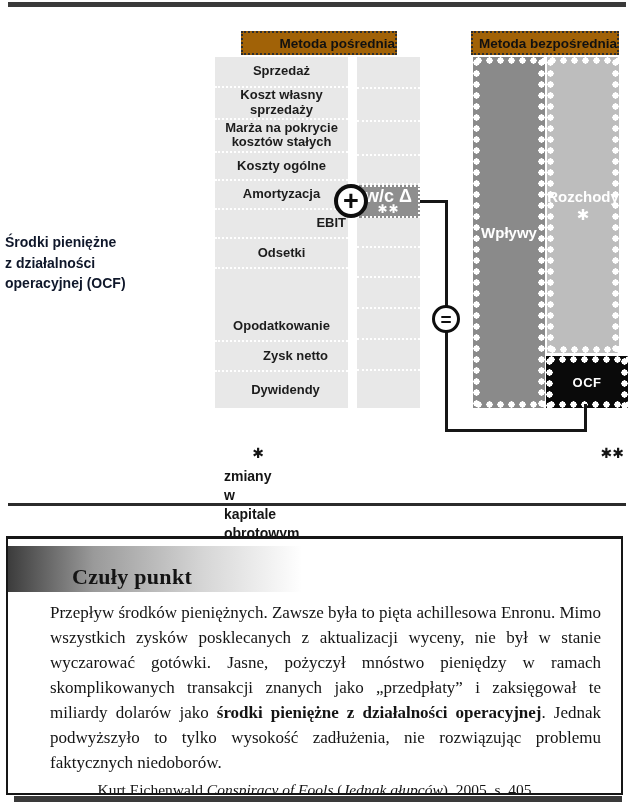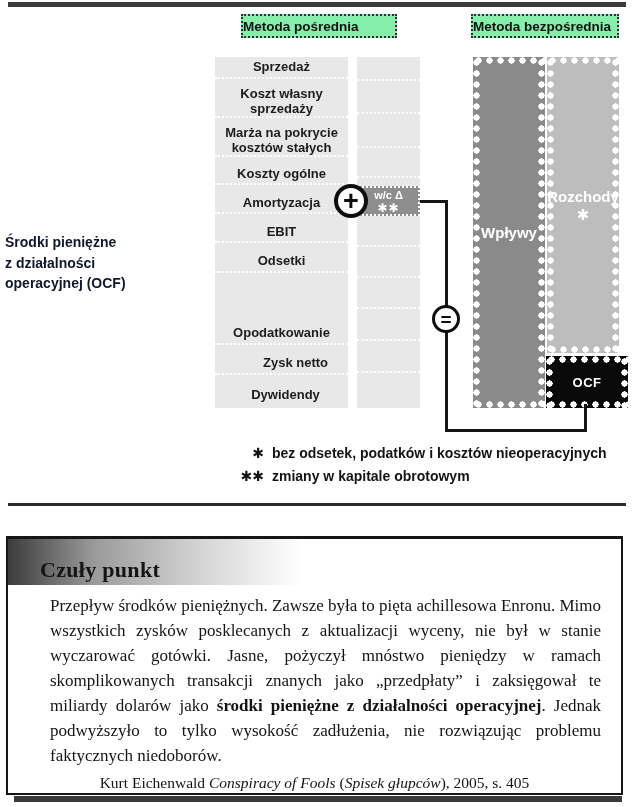--- a/index.html
+++ b/index.html
@@ -7,38 +7,38 @@
     position:relative;width:634px;height:807px;background:#fff;overflow:hidden;
     font-family:"Liberation Sans","DejaVu Sans",sans-serif;
   }
   .bar{position:absolute;background:var(--c-rule-dark,#3a3a3a);}
   
   .caption{
     position:absolute;left:5px;top:232px;width:190px;
     font-weight:bold;font-size:14px;line-height:20.5px;color:#0f172a;
   }
   .mhdr{
-    position:absolute;box-sizing:border-box;height:24px;top:14px;
-    border:2px dotted #2e2e2e;background:#86efac;
-    display:flex;align-items:center;justify-content:flex-start;
+    position:absolute;box-sizing:border-box;height:24px;top:31px;
+    border:2px dotted #2e2e2e;background:#a16207;
+    display:flex;align-items:center;justify-content:flex-end;
     font-weight:bold;font-size:13.5px;color:#111;white-space:nowrap;
   }
   .listcol{
     position:absolute;top:57px;height:351px;background:var(--c-row-bg,#e8e8e8);
-    display:flex;flex-direction:column;box-sizing:border-box;gap:8px;
+    display:flex;flex-direction:column;box-sizing:border-box;
   }
   .r{
     box-sizing:border-box;display:flex;flex-direction:column;align-items:center;justify-content:center;
     text-align:center;border-bottom:2px dotted #fff;
     font-weight:bold;font-size:13px;line-height:14.5px;color:#1c1c1c;padding:0 2px;
   }
   .r:last-child{border-bottom:none;margin-left:8px;}
   .r.hl{background:var(--c-ebitda-bg,#aeaeae);border:2px dotted #fff;color:#f3f3f3;}
   .r.wc{background:var(--c-wc-box-bg,#8e8e8e);border:2px dotted #fff;color:#fff;}
-  .wc-l1{font-size:11px;line-height:14px;}
+  .wc-l1{font-size:18px;line-height:14px;}
   .wc-l2{font-size:12px;line-height:12px;letter-spacing:1px;}
   .ln{position:absolute;background:#161616;z-index:2;}
   .op{
     position:absolute;box-sizing:border-box;background:#fff;border:4px solid #0e0e0e;border-radius:50%;
     display:flex;align-items:center;justify-content:center;font-weight:bold;color:#0e0e0e;z-index:6;
   }
   #plus{left:334px;top:184px;width:34px;height:34px;font-size:27px;line-height:1;}
   #equals{left:432px;top:305px;width:28px;height:28px;font-size:19px;border-width:3px;line-height:1;}
   .stamp{
     position:absolute;box-sizing:border-box;z-index:1;
@@ -63,22 +63,23 @@
     font-weight:bold;font-size:14px;line-height:19px;color:#141414;
   }
   .footnotes .mk{text-align:right;}
   
   .callout{
     position:absolute;left:6px;top:536px;width:617px;height:259px;box-sizing:border-box;
     border:2px solid #161616;border-top-width:3px;background:#fff;overflow:hidden;
     font-family:"Liberation Serif","DejaVu Serif",serif;color:#141414;
   }
   .band{
-    height:46px;display:flex;align-items:flex-end;padding:0 0 3px 32px;box-sizing:border-box;
+    height:46px;display:flex;align-items:flex-end;padding:0 0 3px 64px;box-sizing:border-box;
     background:linear-gradient(to right,#3c3c3c 0,#9a9a9a 14%,#d6d6d6 32%,#fff 48%);
+    margin-top:7px;
   }
   .band .ttl{font-weight:bold;font-size:22px;line-height:24px;margin:0;letter-spacing:0.3px;}
   .quote{
     margin:8px 20px 0 42px;font-size:17px;line-height:25px;text-align:justify;
   }
   .quote b{font-weight:bold;}
   .attr{margin:5px 10px 0 10px;text-align:center;font-size:15.5px;line-height:20px;white-space:nowrap;}
   .attr i{font-style:italic;}
 </style>
 </head>
@@ -110,21 +111,21 @@
       </div>
     <div class="r" style="height:34px;">
         <span>Marża na pokrycie kosztów stałych</span>
       </div>
     <div class="r" style="height:29px;">
         <span>Koszty ogólne</span>
       </div>
     <div class="r" style="height:30px;">
         <span>Amortyzacja</span>
       </div>
-    <div class="r" style="height:30px;">
+    <div class="r" style="height:30px;align-items:flex-end;">
         <span>EBIT</span>
       </div>
     <div class="r" style="height:31px;">
         <span>Odsetki</span>
       </div>
     <div class="r" style="height:31px;margin-top:43px;">
         <span>Opodatkowanie</span>
       </div>
     <div class="r" style="height:31px;padding-left:30px;">
         <span>Zysk netto</span>
@@ -165,30 +166,29 @@
   <div class="stamp" id="outflows">
     <span>Rozchody</span>
     <span class="mark">✱</span>
   </div>
   <div class="stamp" id="ocfbox">
     <span>OCF</span>
   </div>
 
   <div class="footnotes">
     <span class="mk">✱</span>
-    <span>bez odsetek, podatków i kosztów nieoperacyjnych</span>
     <span class="mk">✱✱</span>
     <span>zmiany w kapitale obrotowym</span>
   </div>
 
   <div class="bar" style="left:8px;top:503px;width:618px;height:3px;background:#2b2b2b;"></div>
 
   <div class="callout">
     <div class="band">
       <div class="ttl">Czuły punkt</div>
     </div>
     <div class="quote"><span>Przepływ środków pieniężnych. Zawsze była to pięta achillesowa Enronu. Mimo wszystkich zysków posklecanych z aktualizacji wyceny, nie był w stanie wyczarować gotówki. Jasne, pożyczył mnóstwo pieniędzy w ramach skomplikowanych transakcji znanych jako „przedpłaty” i zaksięgował te miliardy dolarów jako </span><b>środki pieniężne z działalności operacyjnej</b><span>. Jednak podwyższyło to tylko wysokość zadłużenia, nie rozwiązując problemu faktycznych niedoborów.</span></div>
-    <div class="attr"><span>Kurt Eichenwald </span><i>Conspiracy of Fools</i><span> (</span><i>Spisek głupców</i><span>), 2005, s. 405</span></div>
+    <div class="attr"><span>Kurt Eichenwald </span><i>Conspiracy of Fools</i><span> (</span><i>Jednak głupców</i><span>), 2005, s. 405</span></div>
   </div>
 
   <div class="bar" style="left:14px;top:796px;width:608px;height:6px;"></div>
 
 </div>
 
 </body></html>

